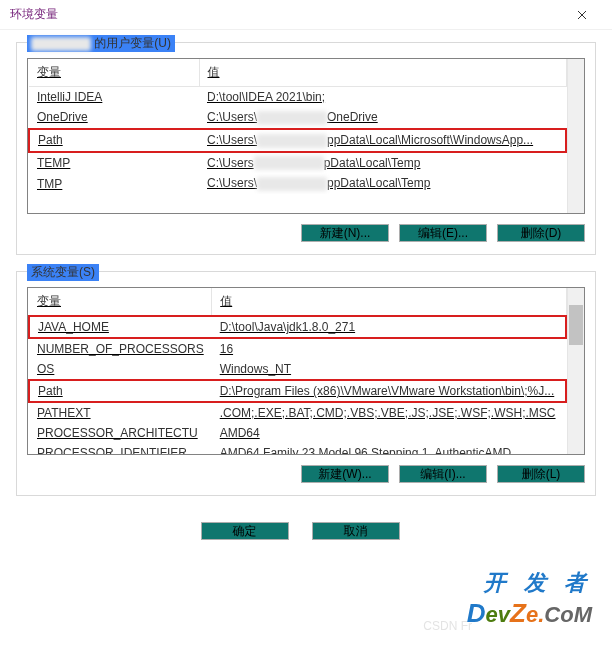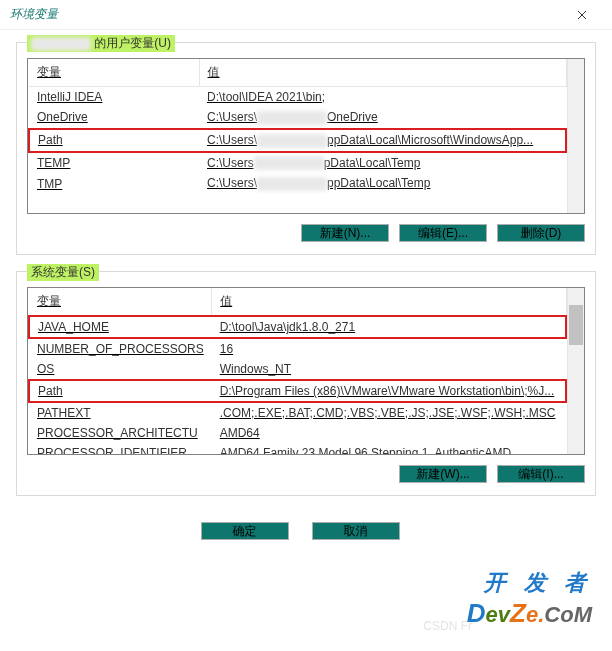--- a/index.html
+++ b/index.html
@@ -1,24 +1,24 @@
 <!DOCTYPE html>
 <html><head>
 <meta charset="utf-8">
 <style>
 * { box-sizing: border-box; margin: 0; padding: 0; }
 body { font-family: "Microsoft YaHei", "Segoe UI", sans-serif; background: #fff; width: 612px; height: 651px; overflow: hidden; position: relative; }
 .titlebar { height: 30px; display: flex; align-items: center; padding: 0 10px; border-bottom: 1px solid #f0f0f0; }
-.titlebar .title { font-size: 12px; color: #0f766e; flex: 1; font-style: italic; }
+.titlebar .title { font-size: 12px; color: #701a75; flex: 1; }
 .close-btn { width: 40px; height: 30px; display: flex; align-items: center; justify-content: center; cursor: default; }
 .close-btn svg { stroke: #333; }
 .content { padding: 12px 16px 0 16px; }
 .group { border: 1px solid #d9d9d9; padding: 10px 10px 12px 10px; margin-bottom: 16px; background: #fff; }
 .group-label-wrap { margin-top: -20px; margin-bottom: 6px; }
-.group-label { background: #bef264; font-size: 12px; padding: 0 4px; color: #333; display: inline-block; }
+.group-label { background: #3b82f6; font-size: 12px; padding: 0 4px; color: #333; display: inline-block; }
 .table-wrap { border: 1px solid #828282; height: 156px; position: relative; overflow: hidden; }
 .table-wrap.sys { height: 168px; }
 .scrollbar { position: absolute; right: 0; top: 0; width: 17px; height: 100%; background: #f0f0f0; border-left: 1px solid #e5e5e5; }
 .thumb { position: absolute; left: 1px; right: 1px; top: 17px; height: 40px; background: #c2c2c2; }
 .table { width: calc(100% - 17px); font-size: 12px; border-collapse: collapse; text-decoration: underline; }
 .table thead th { text-align: left; font-weight: normal; padding: 5px 8px; border-bottom: 1px solid #e5e5e5; border-right: 1px solid #e5e5e5; color: #333; background: #fff; }
 .table td { padding: 3px 8px; white-space: nowrap; overflow: hidden; text-overflow: ellipsis; color: #333; }
 .col-var { width: 170px; }
 .highlight { border: 2px solid #d81e1e; }
 .buttons { display: flex; justify-content: flex-end; gap: 10px; margin-top: 10px; }
@@ -141,20 +141,21 @@
             </tr>
           </tbody>
       </table>
       <div class="scrollbar">
         <div class="thumb"></div>
       </div>
     </div>
     <div class="buttons">
       <button class="btn">新建(W)...</button>
       <button class="btn">编辑(I)...</button>
+      <button class="btn">删除(L)</button>
     </div>
   </div>
 
 </div>
 
 <div class="bottom-buttons">
   <button class="btn">确定</button>
   <button class="btn">取消</button>
 </div>
 

